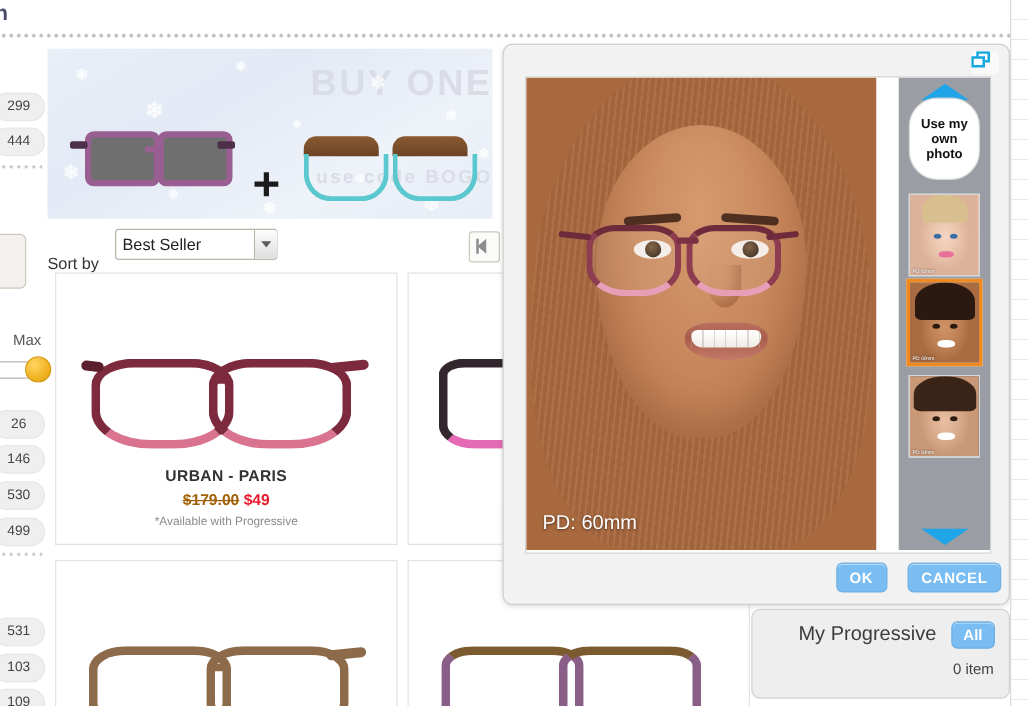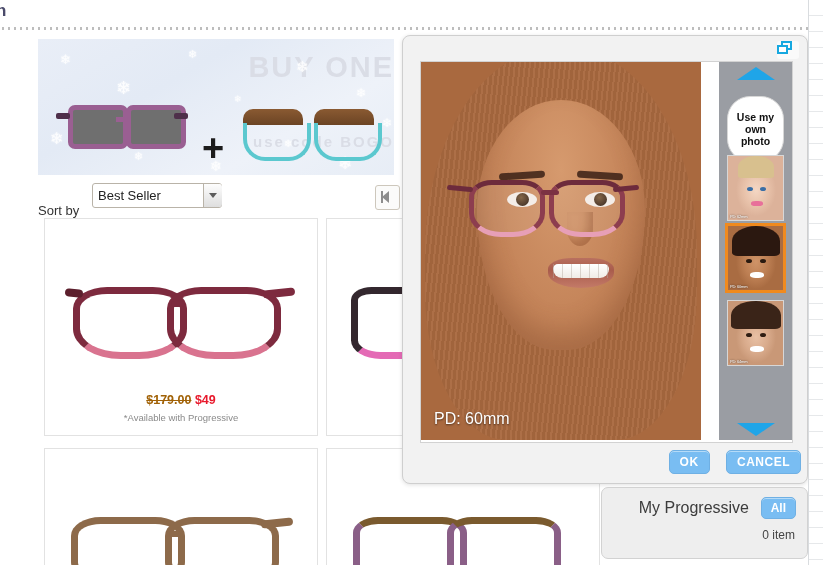--- a/index.html
+++ b/index.html
@@ -286,20 +286,41 @@
 </head>
 <body>
 
 <div id="root">
 
   <div class="page-head">
     <div class="head-word">n</div>
     <div class="dotted-rule"></div>
   </div>
 
+  <div class="sidebar">
+    <div class="badge" style="top:44px">299</div>
+    <div class="badge" style="top:72px">444</div>
+    <div class="side-dots" style="top:102px"></div>
+
+    <div class="side-box"></div>
+
+    <div class="max-label">Max</div>
+    <div class="slider-track"></div>
+    <div class="slider-knob"></div>
+
+    <div class="badge" style="top:298px">26</div>
+    <div class="badge" style="top:326px">146</div>
+    <div class="badge" style="top:355px">530</div>
+    <div class="badge" style="top:384px">499</div>
+    <div class="side-dots" style="top:412px"></div>
+
+    <div class="badge" style="top:464px">531</div>
+    <div class="badge" style="top:493px">103</div>
+    <div class="badge" style="top:521px">109</div>
+  </div>
 
   <div class="promo">
     <div class="wm wm1">BUY ONE</div>
     <div class="wm wm3">use code BOGO</div>
 
     <span class="flake" style="left:22px;  top:14px;  font-size:13px;">❄</span>
     <span class="flake" style="left:78px;  top:40px;  font-size:18px;">❄</span>
     <span class="flake" style="left:150px; top:10px;  font-size:11px;">❄</span>
     <span class="flake" style="left:196px; top:56px;  font-size:9px;">❄</span>
     <span class="flake" style="left:258px; top:20px;  font-size:15px;">❄</span>
@@ -342,20 +363,21 @@
   </div>
 
   <div class="card" style="left:44px; top:218px; width:272px; height:216px;">
     <div>
       <div style="position:absolute; left:28px; top:68px; width:100px; height:58px; border:7px solid #7d2a3e; border-bottom-color:#d9738f; border-radius:30% 30% 42% 42%;"></div>
       <div style="position:absolute; left:122px; top:68px; width:100px; height:58px; border:7px solid #7d2a3e; border-bottom-color:#d9738f; border-radius:30% 30% 42% 42%;"></div>
       <div style="position:absolute; left:126px; top:82px; width:14px; height:6px; background:#7d2a3e; border-radius:3px;"></div>
       <div style="position:absolute; left:218px; top:70px; width:32px; height:8px; background:#7d2a3e; border-radius:4px; transform:rotate(-6deg);"></div>
       <div style="position:absolute; left:20px; top:70px; width:18px; height:8px; background:#5c1f2d; border-radius:4px; transform:rotate(6deg);"></div>
     </div>
+    <div class="pname" style="top:155px">URBAN - PARIS</div>
     <div class="pprice" style="top:174px">
       <span class="old">$179.00</span>
       <span class="new">$49</span>
     </div>
     <div class="pnote" style="top:193px">*Available with Progressive</div>
   </div>
 
   <div class="card" style="left:326px; top:218px; width:272px; height:216px;">
     <div>
       <div style="position:absolute; left:24px; top:68px; width:100px; height:58px; border:7px solid #33272e; border-bottom-color:#e46ab5; border-radius:18% 18% 26% 26%;"></div>
@@ -424,21 +446,21 @@
           <div class="tg-temple" style="left:26px;  top:124px; transform:rotate(6deg);"></div>
           <div class="tg-temple" style="left:192px; top:124px; transform:rotate(-6deg);"></div>
         </div>
 
         <div class="pd-text">PD: 60mm</div>
       </div>
 
       <div class="rail">
         <div class="arrow-up"></div>
 
-        <div class="thumb" style="top:34px;border-radius:23px;">
+        <div class="thumb" style="top:16px;border-radius:23px;">
           <div class="own">Use my own photo</div>
         </div>
 
         <div class="thumb" style="top:93px;">
           <div class="tface" style="background:
                radial-gradient(ellipse 20px 26px at 28px 34px, #f4d7c4 0%, #e8c2aa 60%, #dcb29a 100%),
                linear-gradient(#efe3d6,#e5d6c6);">
             <div style="position:absolute;left:10px;top:0;width:36px;height:22px;border-radius:50% 50% 10% 10%;background:#d8c08e;"></div>
             <div style="position:absolute;left:19px;top:31px;width:6px;height:4px;border-radius:50%;background:#3a6ea5;"></div>
             <div style="position:absolute;left:32px;top:31px;width:6px;height:4px;border-radius:50%;background:#3a6ea5;"></div>

